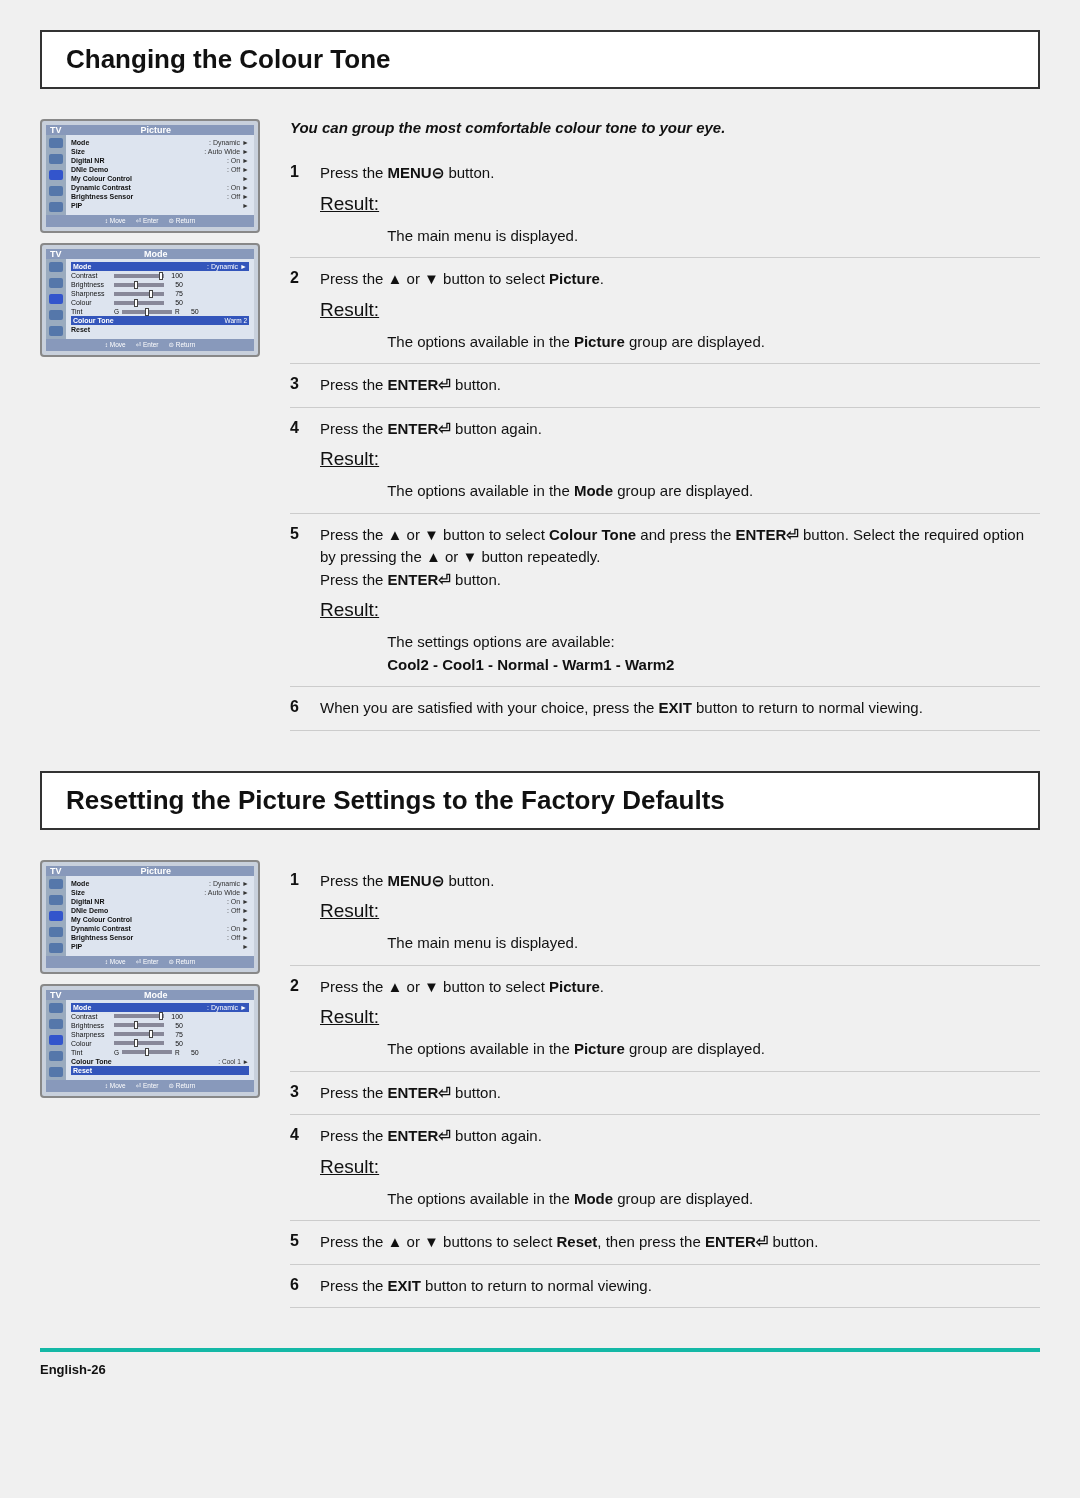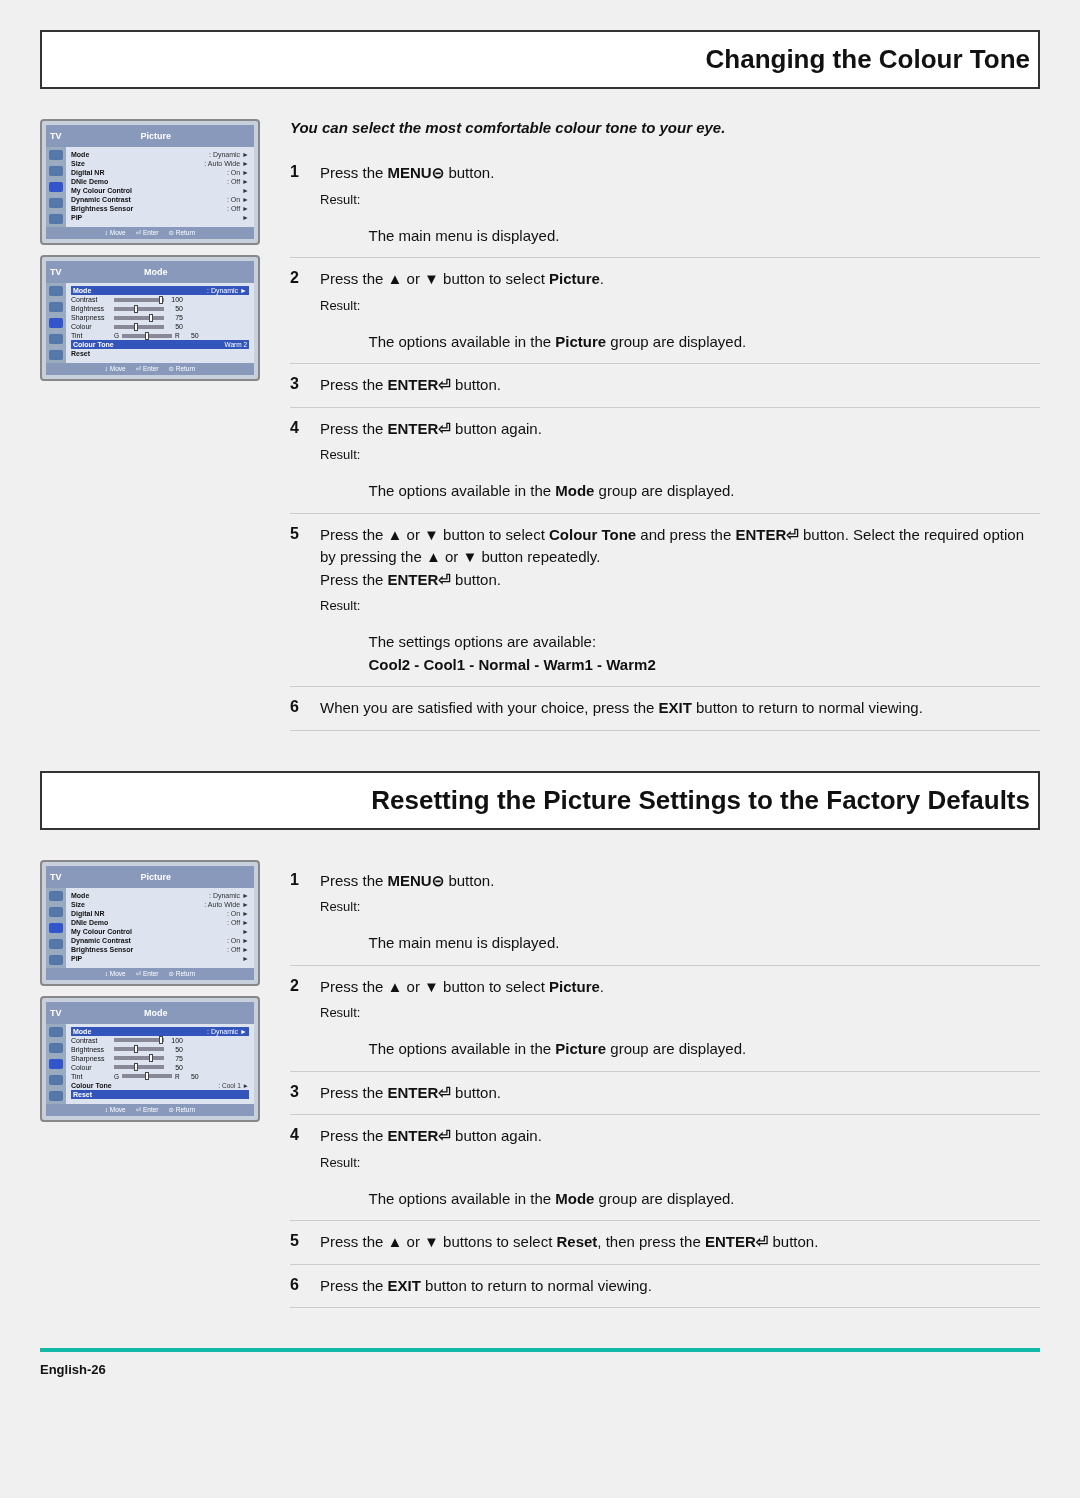--- a/index.html
+++ b/index.html
@@ -15,22 +15,22 @@
 
     .page {
       width: 1000px;
       margin: 0 auto;
       padding: 30px 0;
     }
 
     
     .section-header {
       border: 2px solid #333;
-      padding: 12px 8px;
-      text-align: right;
+      padding: 12px 24px;
+      text-align: left;
       margin-bottom: 30px;
       background: #fff;
     }
 
     .section-header h1 {
       font-size: 26px;
       font-weight: bold;
       font-family: Arial, Helvetica, sans-serif;
     }
 
@@ -58,21 +58,21 @@
       padding: 4px;
       margin-bottom: 10px;
       font-size: 8px;
     }
 
     .tv-header {
       display: flex;
       justify-content: space-between;
       align-items: flex-end;
       background: #8899bb;
-      padding: 6px 4px;
+      padding: 0 4px;
       color: white;
       font-size: 8px;
       font-weight: bold;
       gap: 44px;
     }
 
     .tv-header .tv-label {
       color: #fff;
       font-weight: bold;
       font-size: 9px;
@@ -195,22 +195,23 @@
 
     .result-row {
       display: flex;
       gap: 8px;
       margin-top: 5px;
       font-size: 15px;
       line-height: 1.5;
     }
 
     .result-label {
+      text-decoration: underline;
       white-space: nowrap;
-      font-size: 13px;
+      font-size: 19px;
     }
 
     .result-text {
       font-size: 15px;
       margin-top: 35px;
     }
 
     .bold { font-weight: bold; }
 
     .colour-options {
@@ -401,21 +402,21 @@
         <div class="tv-footer">
           <span>↕ Move</span>
           <span>⏎ Enter</span>
           <span>⊝ Return</span>
         </div>
       </div>
 
     </div>
 
     <div class="right-col">
-      <p class="intro-text">You can select the most comfortable colour tone to your eye.</p>
+      <p class="intro-text">You can group the most comfortable colour tone to your eye.</p>
 
       <ol class="steps">
 
         <li class="step">
           <span class="step-num">1</span>
           <div class="step-body">
             <p class="step-text">Press the <span class="bold">MENU⊝</span> button.</p>
             <div class="result-row">
               <span class="result-label">Result:</span>
               <span class="result-text">The main menu is displayed.</span>

